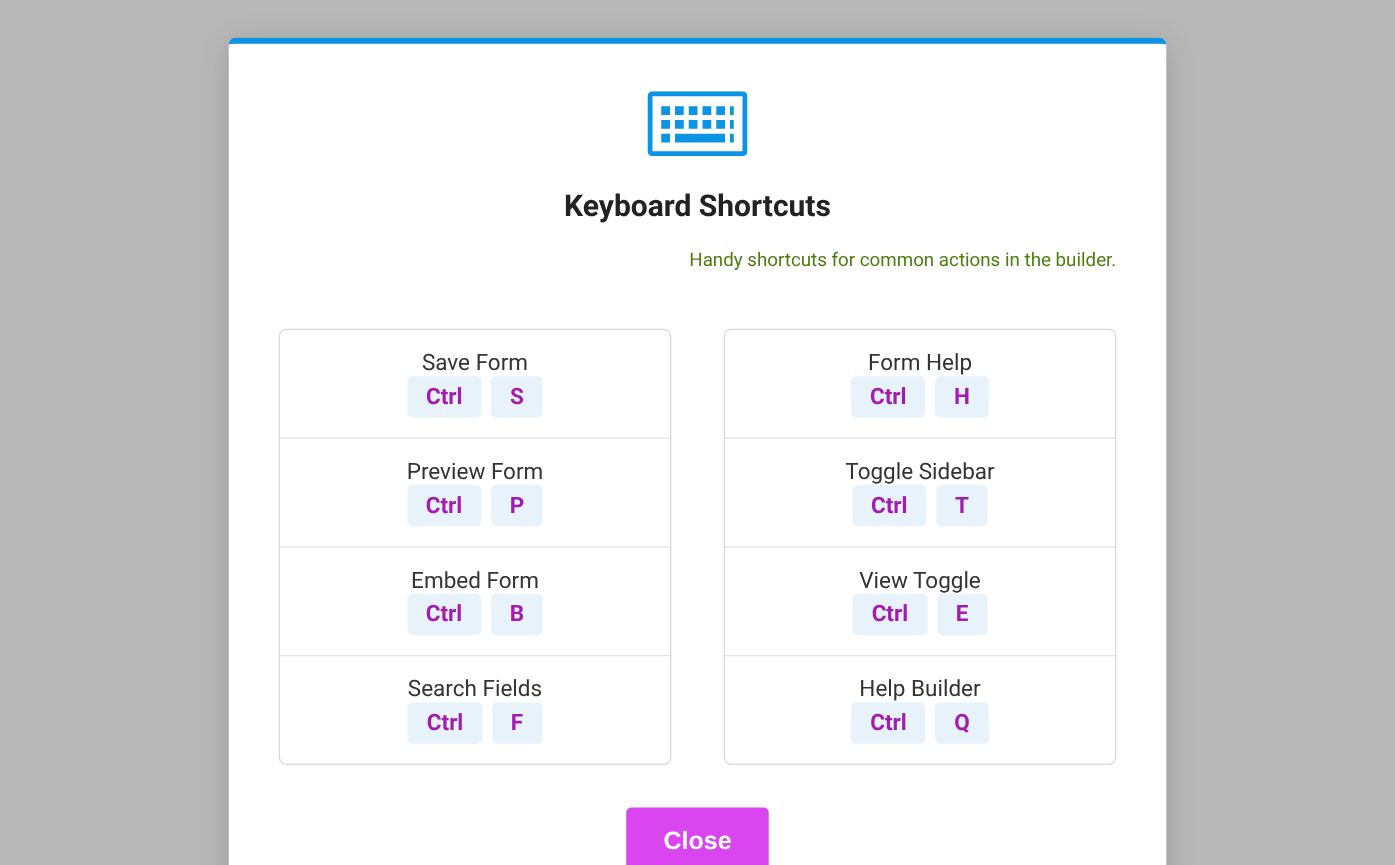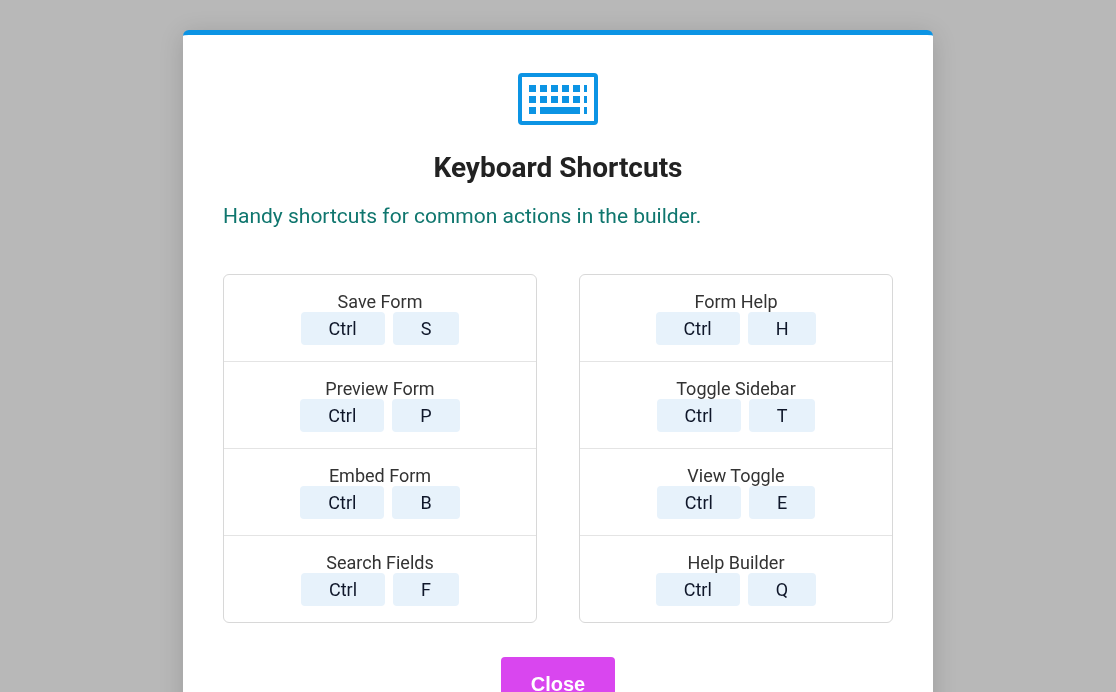--- a/index.html
+++ b/index.html
@@ -22,29 +22,29 @@
       padding: 38px 40px 42px;
     }
     .icon-wrap {
       display: flex;
       justify-content: center;
       margin-bottom: 26px;
     }
     .keyboard-icon svg { display: block; }
     .title {
       text-align: center;
-      font-size: 28px;
+      font-size: 24px;
       font-weight: 700;
       color: #222;
       margin-bottom: 20px;
     }
     .subtitle {
-      text-align: left;
-      font-size: 21px;
-      color: #0f766e;
+      text-align: right;
+      font-size: 15px;
+      color: #4d7c0f;
       margin-bottom: 46px;
     }
     .columns {
       display: flex;
       gap: 42px;
       justify-content: center;
       margin-bottom: 34px;
     }
     .column {
       flex: 1;
@@ -64,24 +64,24 @@
     .shortcut-label {
       font-size: 18px;
       color: #333;
     }
     .keys {
       display: flex;
       gap: 8px;
     }
     .key {
       background: #e7f2fb;
-      color: #0f172a;
+      color: #a21caf;
       font-size: 18px;
-      font-weight: 400;
-      padding: 6px 28px;
+      font-weight: 700;
+      padding: 6px 15px;
       border-radius: 4px;
       min-width: 26px;
       text-align: center;
     }
     .footer {
       display: flex;
       justify-content: center;
     }
     .close-btn {
       background: #d946ef;

